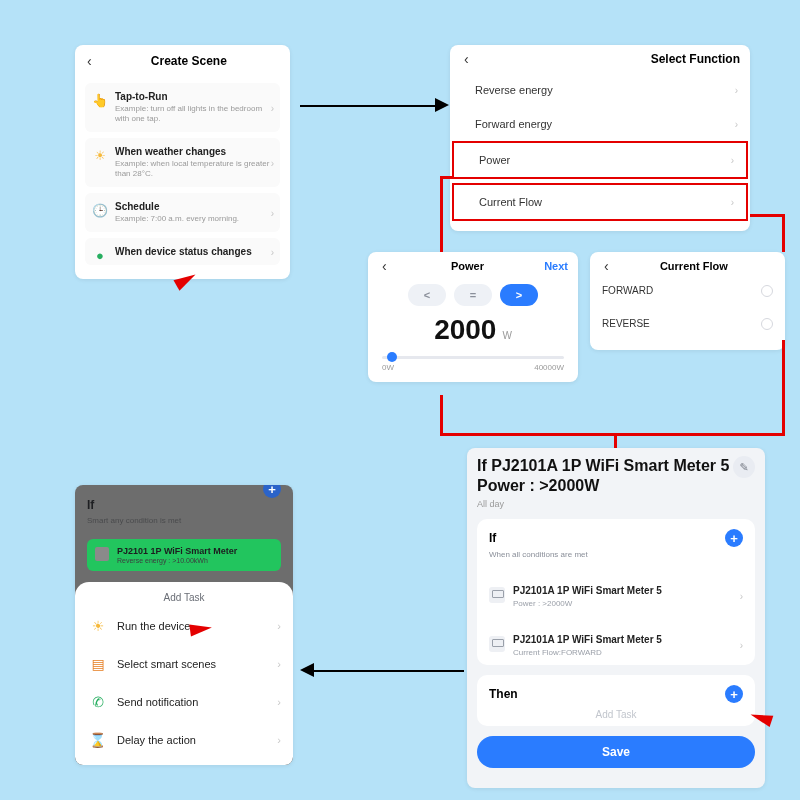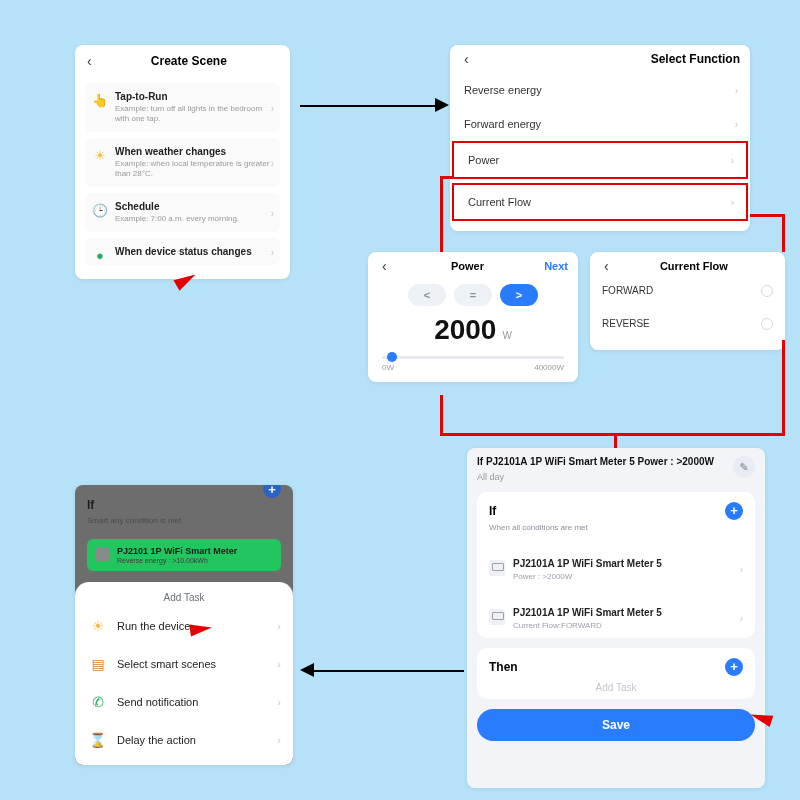--- a/index.html
+++ b/index.html
@@ -15,21 +15,21 @@
   .cs-item { margin:6px 10px; padding:8px 6px 8px 30px; position:relative; border-radius:6px; background:#fafafa; }
   .cs-item .ic { position:absolute; left:6px; top:8px; width:18px; height:18px; display:flex; align-items:center; justify-content:center; font-size:13px; }
   .cs-item .ttl { font-size:10px; font-weight:700; color:#222; }
   .cs-item .sub { font-size:8px; color:#9a9a9a; line-height:1.25; margin-top:2px; }
   .cs-item .chev { position:absolute; right:6px; top:50%; transform:translateY(-50%); color:#c8c8c8; font-size:10px; }
 
   
   #select-fn { left:450px; top:45px; width:300px; padding:6px 0 10px; }
   .sf-header { display:flex; align-items:center; padding:0 10px 6px; }
   .sf-title { flex:1; text-align:right; font-size:12px; font-weight:700; }
-  .sf-row { padding:11px 14px; font-size:11px; color:#333; position:relative; }
+  .sf-row { padding:11px 25px; font-size:11px; color:#333; position:relative; }
   .sf-row .chev { position:absolute; right:12px; top:50%; transform:translateY(-50%); color:#c8c8c8; font-size:10px; }
   .sf-highlight { border:2px solid #e40000; }
   #sf-power { margin:0 2px; }
   #sf-current { margin:4px 2px 0; }
 
   
   #power { left:368px; top:252px; width:210px; padding:6px 10px 10px; }
   .pw-header { display:flex; align-items:center; font-size:11px; }
   .pw-title { flex:1; text-align:center; font-weight:700; }
   .pw-next { color:#2a7cff; font-weight:600; cursor:pointer; }
@@ -48,21 +48,21 @@
   #cflow { left:590px; top:252px; width:195px; padding:6px 10px 10px; }
   .cf-header { display:flex; align-items:center; }
   .cf-title { flex:1; text-align:center; font-size:11px; font-weight:700; }
   .cf-row { padding:11px 2px; font-size:10px; color:#333; position:relative; }
   .cf-radio { position:absolute; right:2px; top:50%; transform:translateY(-50%); width:12px; height:12px; border:1px solid #d6d8de; border-radius:50%; }
 
   
   #scene { left:467px; top:448px; width:298px; height:340px; background:#f2f4f7; padding:8px 10px 10px; }
   .sc-header { display:flex; align-items:flex-start; }
   .sc-header-txt { flex:1; }
-  .sc-title { font-size:10px; font-weight:700; line-height:1.25; color:#111; }
+  .sc-title { font-size:16px; font-weight:700; line-height:1.25; color:#111; }
   .sc-sub { font-size:9px; color:#9a9a9a; margin-top:3px; }
   .sc-edit { width:22px; height:22px; border-radius:11px; background:#e9ecf2; display:flex; align-items:center; justify-content:center; color:#7a7f89; font-size:11px; }
   .sc-card { background:#fff; border-radius:10px; margin-top:10px; padding:10px 12px 8px; }
   .sc-card-h { display:flex; align-items:center; }
   .sc-card-h .lbl { font-size:12px; font-weight:700; }
   .sc-card-h .plus { margin-left:auto; width:18px; height:18px; border-radius:50%; background:#2a7cff; color:#fff; font-size:13px; font-weight:700; display:flex; align-items:center; justify-content:center; cursor:pointer; }
   .sc-small { font-size:8px; color:#8a8f99; margin-top:3px; }
   .cond-row { display:flex; align-items:flex-start; gap:8px; margin-top:26px; }
   .cond-ic { width:16px; height:16px; margin-top:2px; background:#eef0f4; border-radius:3px; position:relative; }
   .cond-ic::after { content:''; position:absolute; left:3px; top:3px; width:10px; height:6px; border:1px solid #9aa0aa; border-radius:1px; }

